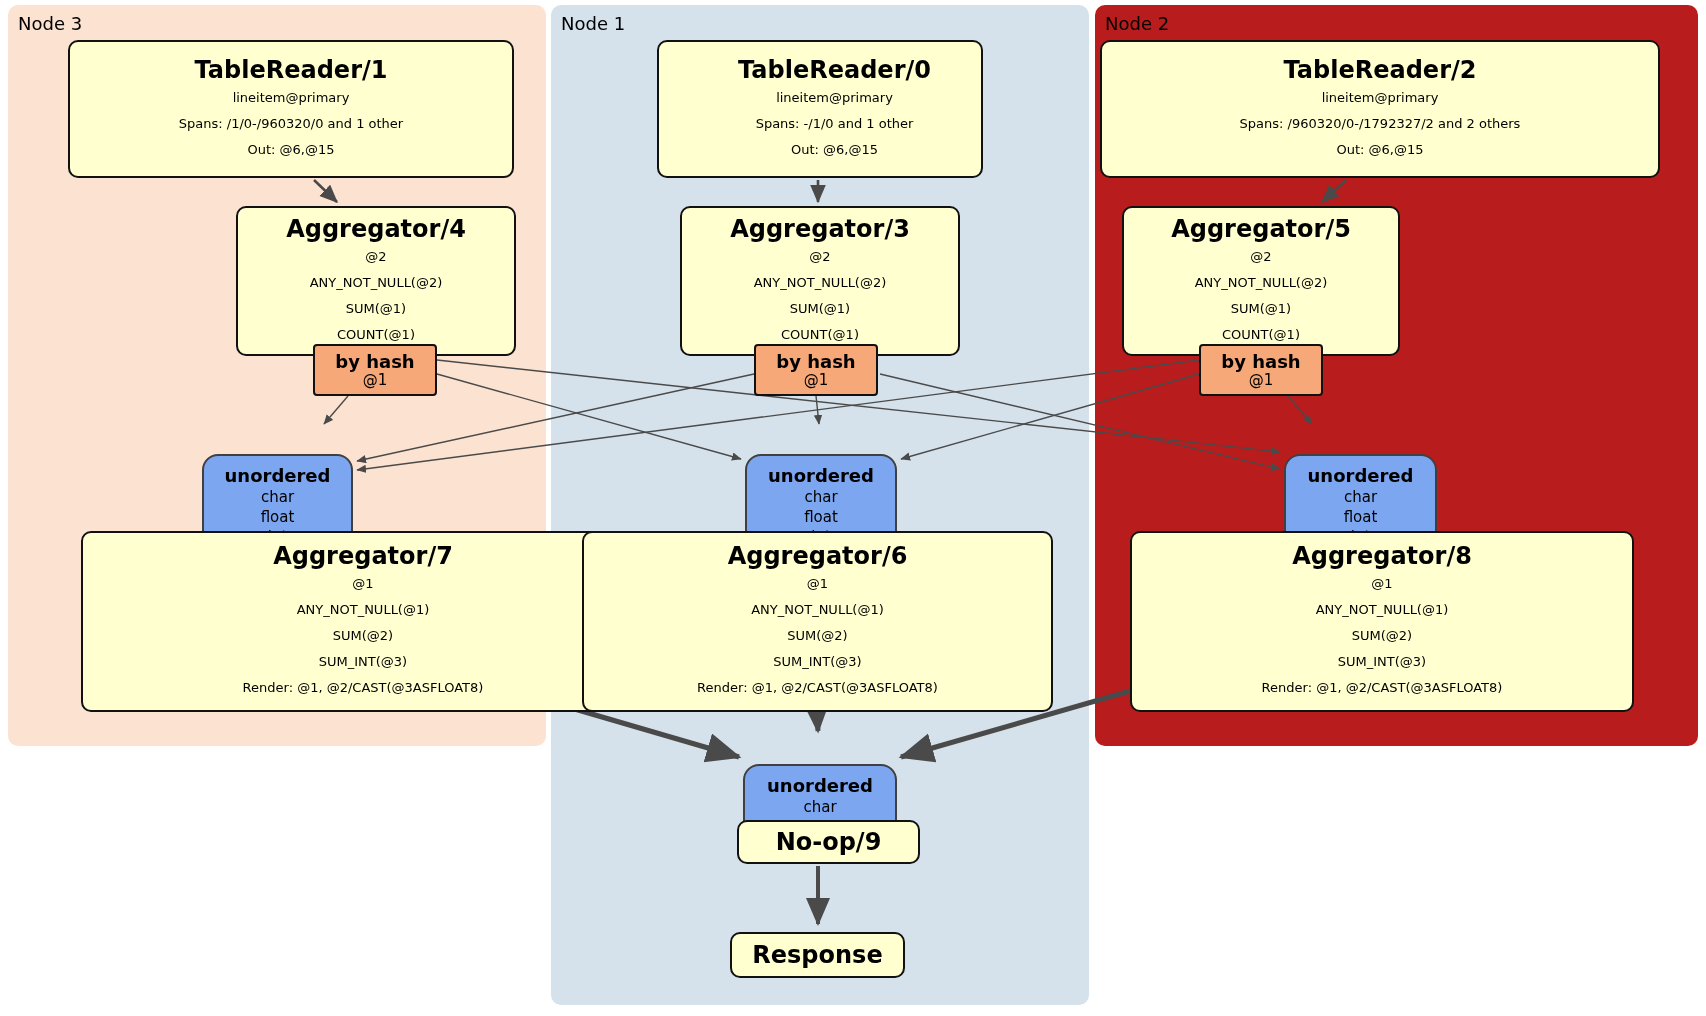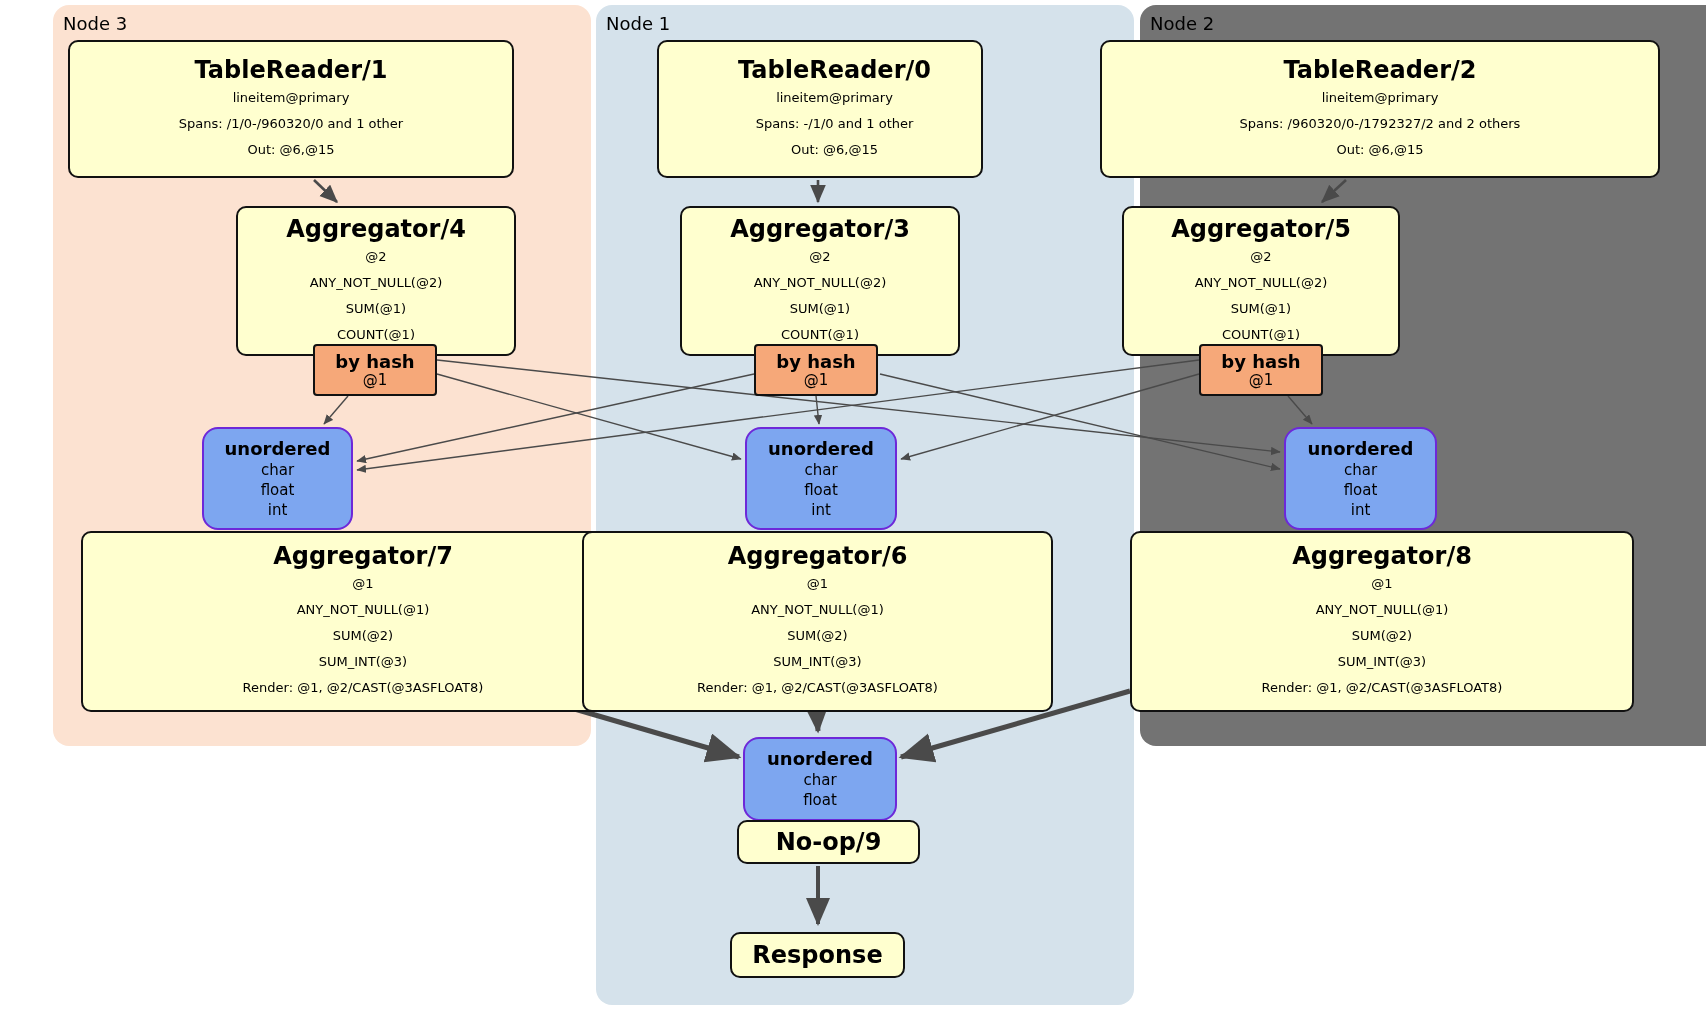--- a/index.html
+++ b/index.html
@@ -1,31 +1,31 @@
 <!DOCTYPE html>
 <html><head>
 <meta charset="utf-8">
 <style>
   html,body { margin:0; padding:0; background:#ffffff; }
   body { width:1706px; height:1016px; font-family:"DejaVu Sans","Liberation Sans",sans-serif; color:#000; }
   #canvas { position:relative; width:1706px; height:1016px; overflow:hidden; background:#ffffff; }
 
-  .region { position:absolute; border-radius:16px; z-index:0;margin-left:45px; }
+  .region { position:absolute; border-radius:10px; z-index:0; }
   #region-node3 { left:8px;    top:5px; width:538px; height:741px; background:#fce2d1; }
   #region-node1 { left:551px;  top:5px; width:538px; height:1000px; background:#d5e2eb; }
-  #region-node2 { left:1095px; top:5px; width:603px; height:741px; background:#737373; }
+  #region-node2 { left:1095px; top:5px; width:603px; height:741px; background:#b91c1c; }
   .region-label { position:absolute; left:10px; top:8px; font-size:18px; color:#000; }
 
   svg.edges { position:absolute; left:0; top:0; z-index:1; pointer-events:none; }
 
   .box, .router, .sync { position:absolute; z-index:2; display:flex; flex-direction:column;
         align-items:center; justify-content:center; text-align:center; box-sizing:border-box; }
   .box    { background:#ffffcf; border:2px solid #111; border-radius:10px;text-align:center; }
   .router { background:#f6a879; border:2px solid #111; border-radius:4px; }
-  .sync   { background:#7da6f0; border:2px solid #6d28d9; border-radius:16px; }
+  .sync   { background:#7da6f0; border:2px solid #404040; border-radius:16px;margin-top:27px; }
 
   .box .title { font-weight:bold; font-size:24px; line-height:29px; white-space:nowrap; }
   .box .line  { font-size:13px; line-height:26px; white-space:nowrap; }
   .router .rt { font-weight:bold; font-size:18px; line-height:21px; }
   .router .rs { font-size:15px; line-height:17px; }
   .sync .st   { font-weight:bold; font-size:18px; line-height:22px; }
   .sync .sl   { font-size:15px; line-height:20px; }
 
   
   #tr1  { left:68px;   top:40px;  width:446px; height:138px; }

